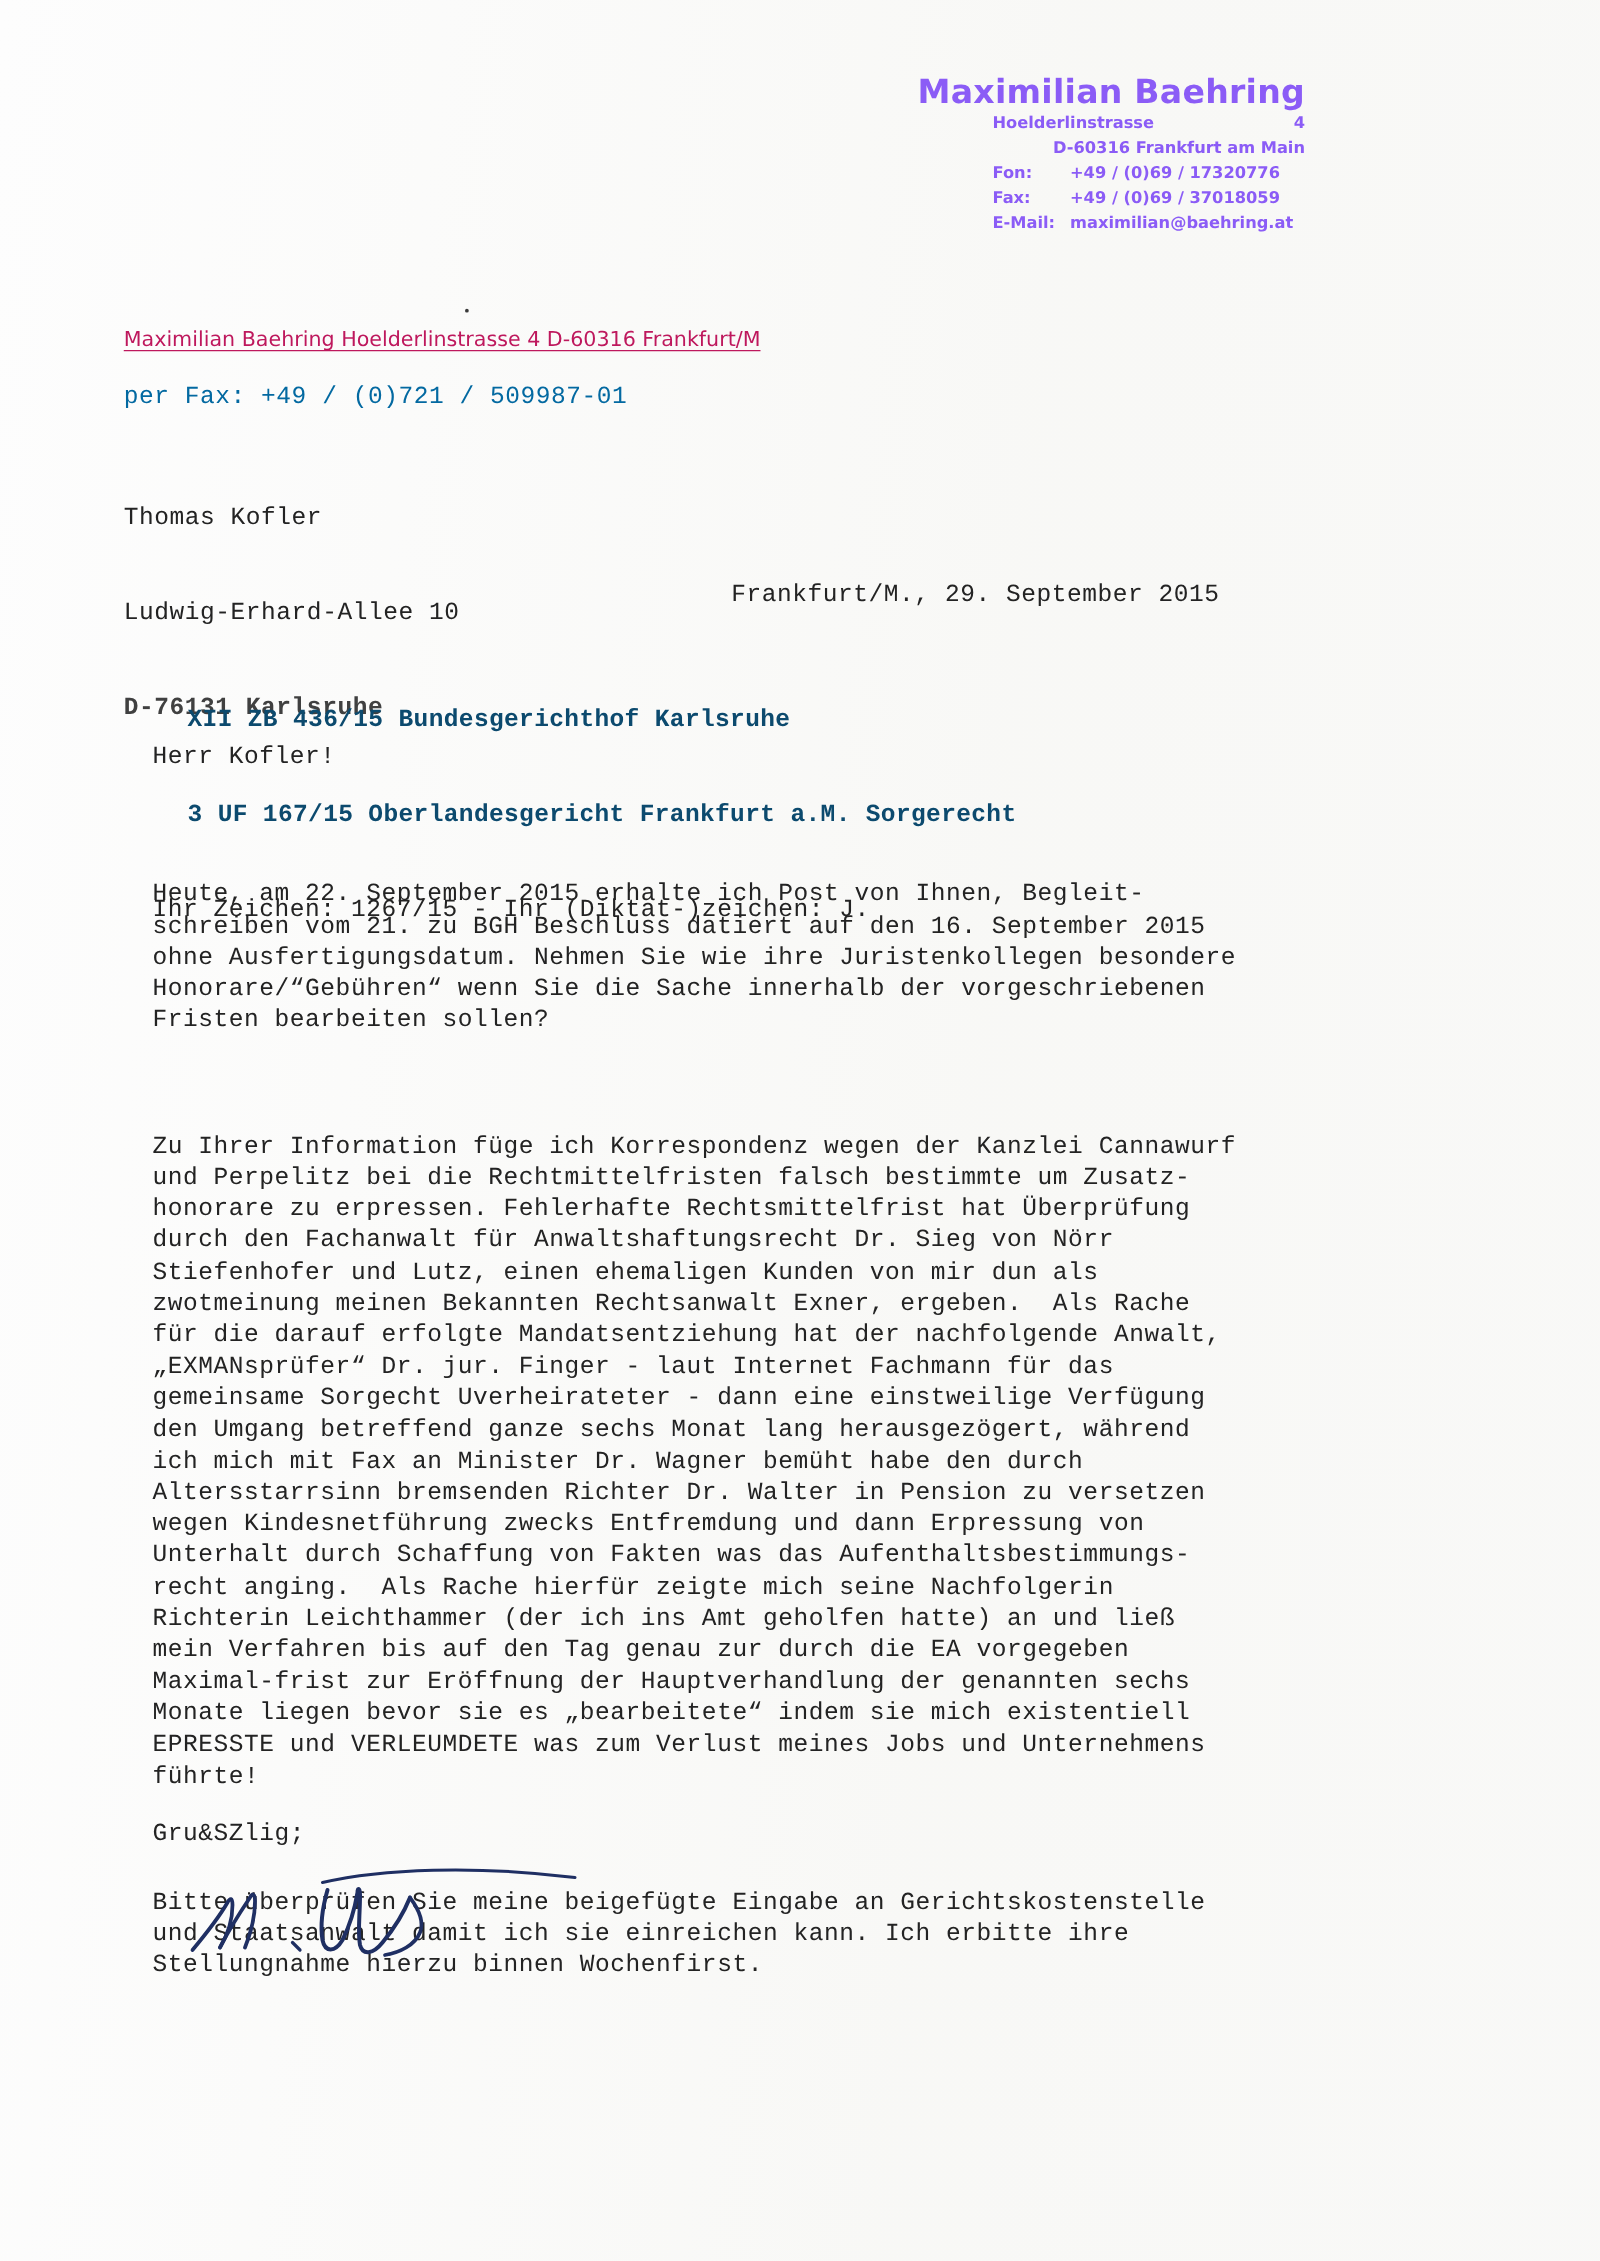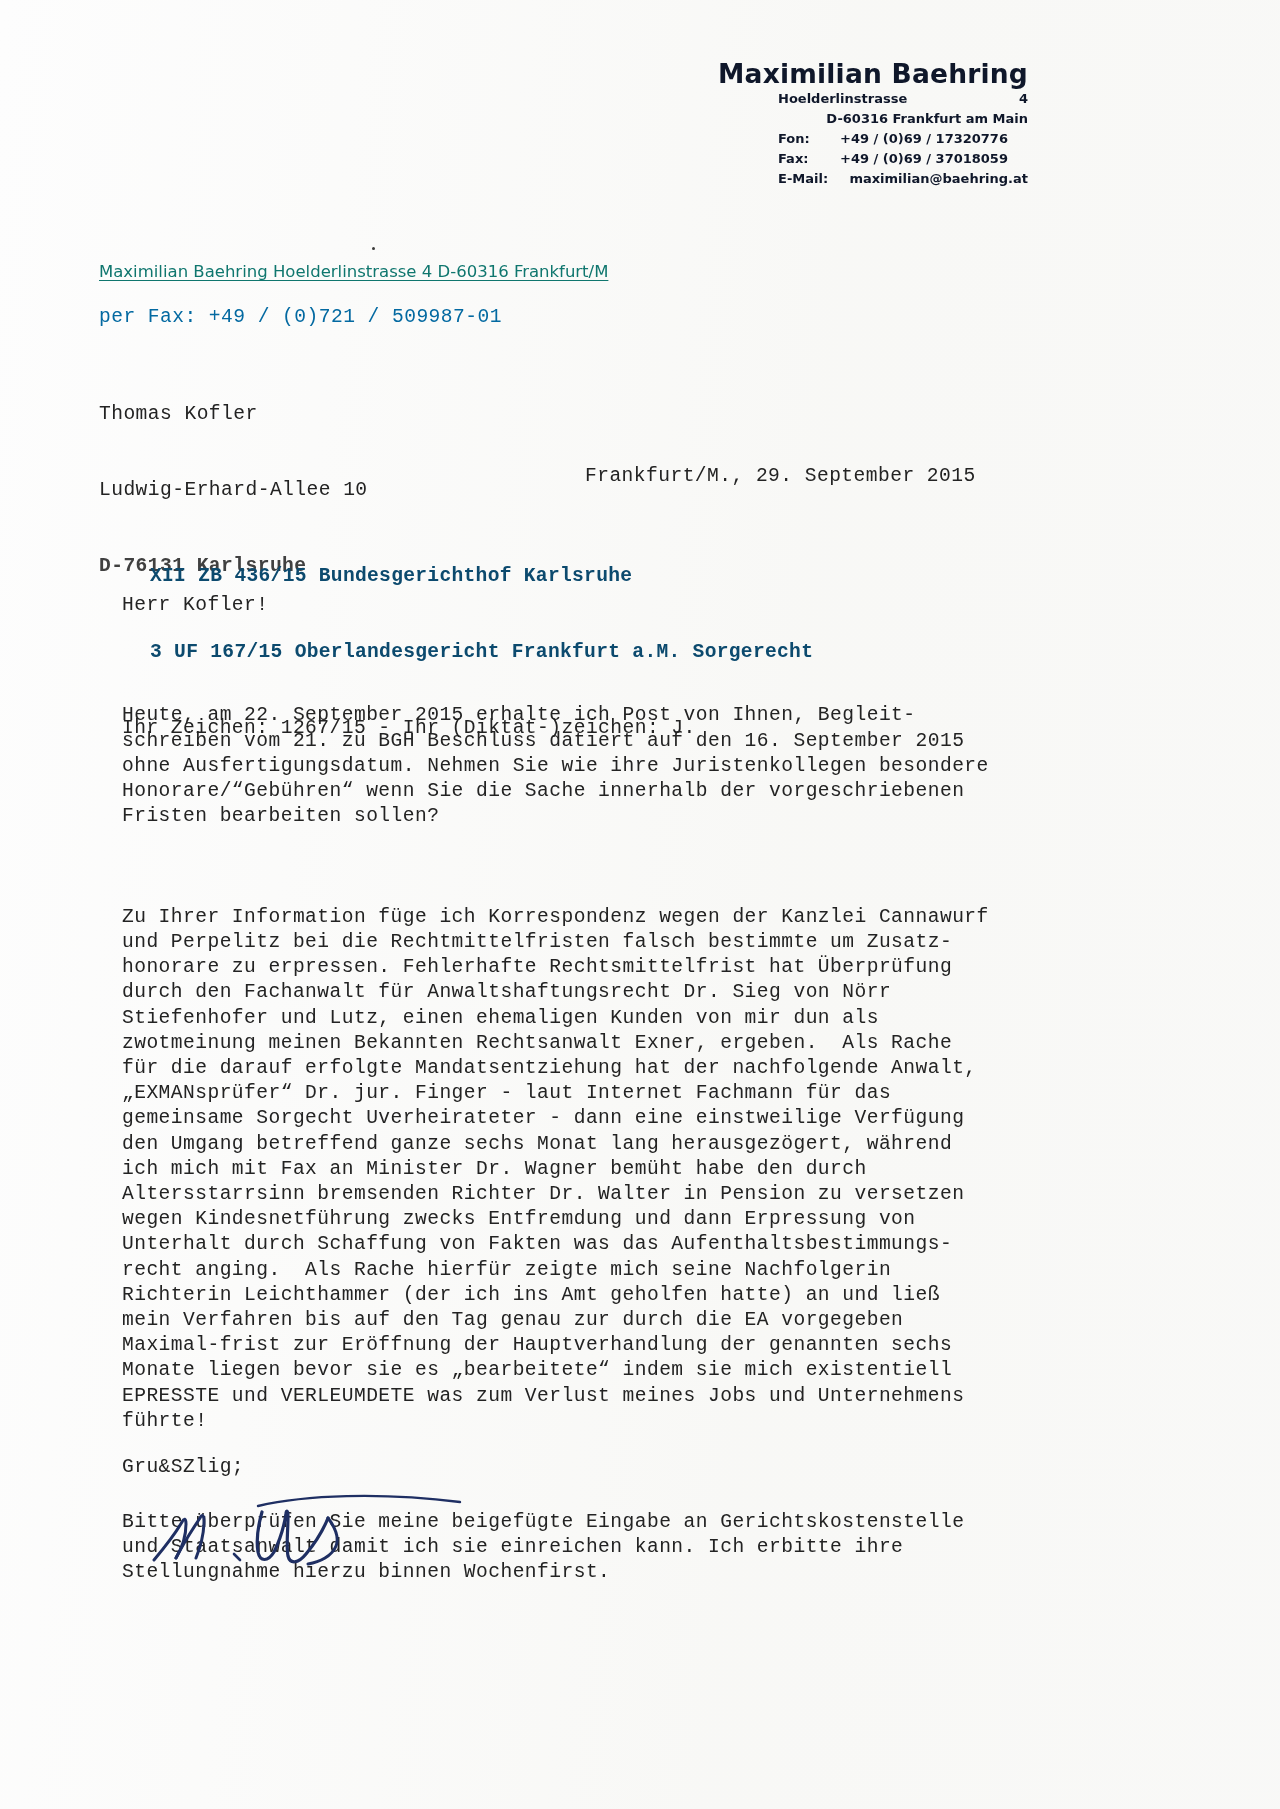--- a/index.html
+++ b/index.html
@@ -26,24 +26,24 @@
     inset: 0;
     background:
       linear-gradient(95deg, rgba(250,250,248,0) 0%, rgba(244,244,240,0.55) 60%, rgba(240,240,236,0.35) 100%);
     pointer-events: none;
   }
 
   
   .letterhead {
     position: absolute;
     top: 58px;
-    right: 252px;
+    right: 236px;
     text-align: right;
     font-family: "DejaVu Sans", "Liberation Sans", sans-serif;
-    color: #0f172a;
+    color: #8b5cf6;
   }
   .lh-name {
     font-size: 26.5px;
     font-weight: 700;
     letter-spacing: 0.2px;
     line-height: 1.18;
     white-space: nowrap;
   }
   .lh-row {
     display: flex;
@@ -58,31 +58,31 @@
   }
   .lh-row .val {
     text-align: right;
   }
   .lh-street .lbl { width: 192px; }
   .lh-street .val { width: 58px; }
   .lh-city { justify-content: flex-end; }
   .lh-kv .lbl { width: 62px; }
   .lh-kv .val { width: 188px; text-align: left; }
   .lh-email .lbl { width: 62px; }
-  .lh-email .val { width: 188px; text-align: right; font-weight: 700; }
+  .lh-email .val { width: 188px; text-align: left; font-weight: 700; }
 
   
   .sender-line {
     position: absolute;
     top: 262px;
     left: 99px;
     font-family: "DejaVu Sans", "Liberation Sans", sans-serif;
     font-size: 16.5px;
     font-weight: 400;
-    color: #0f766e;
+    color: #be185d;
     text-decoration: underline;
     text-underline-offset: 3px;
     white-space: nowrap;
   }
   .stray-dot {
     position: absolute;
     top: 247px;
     left: 372px;
     width: 3px;
     height: 3px;

